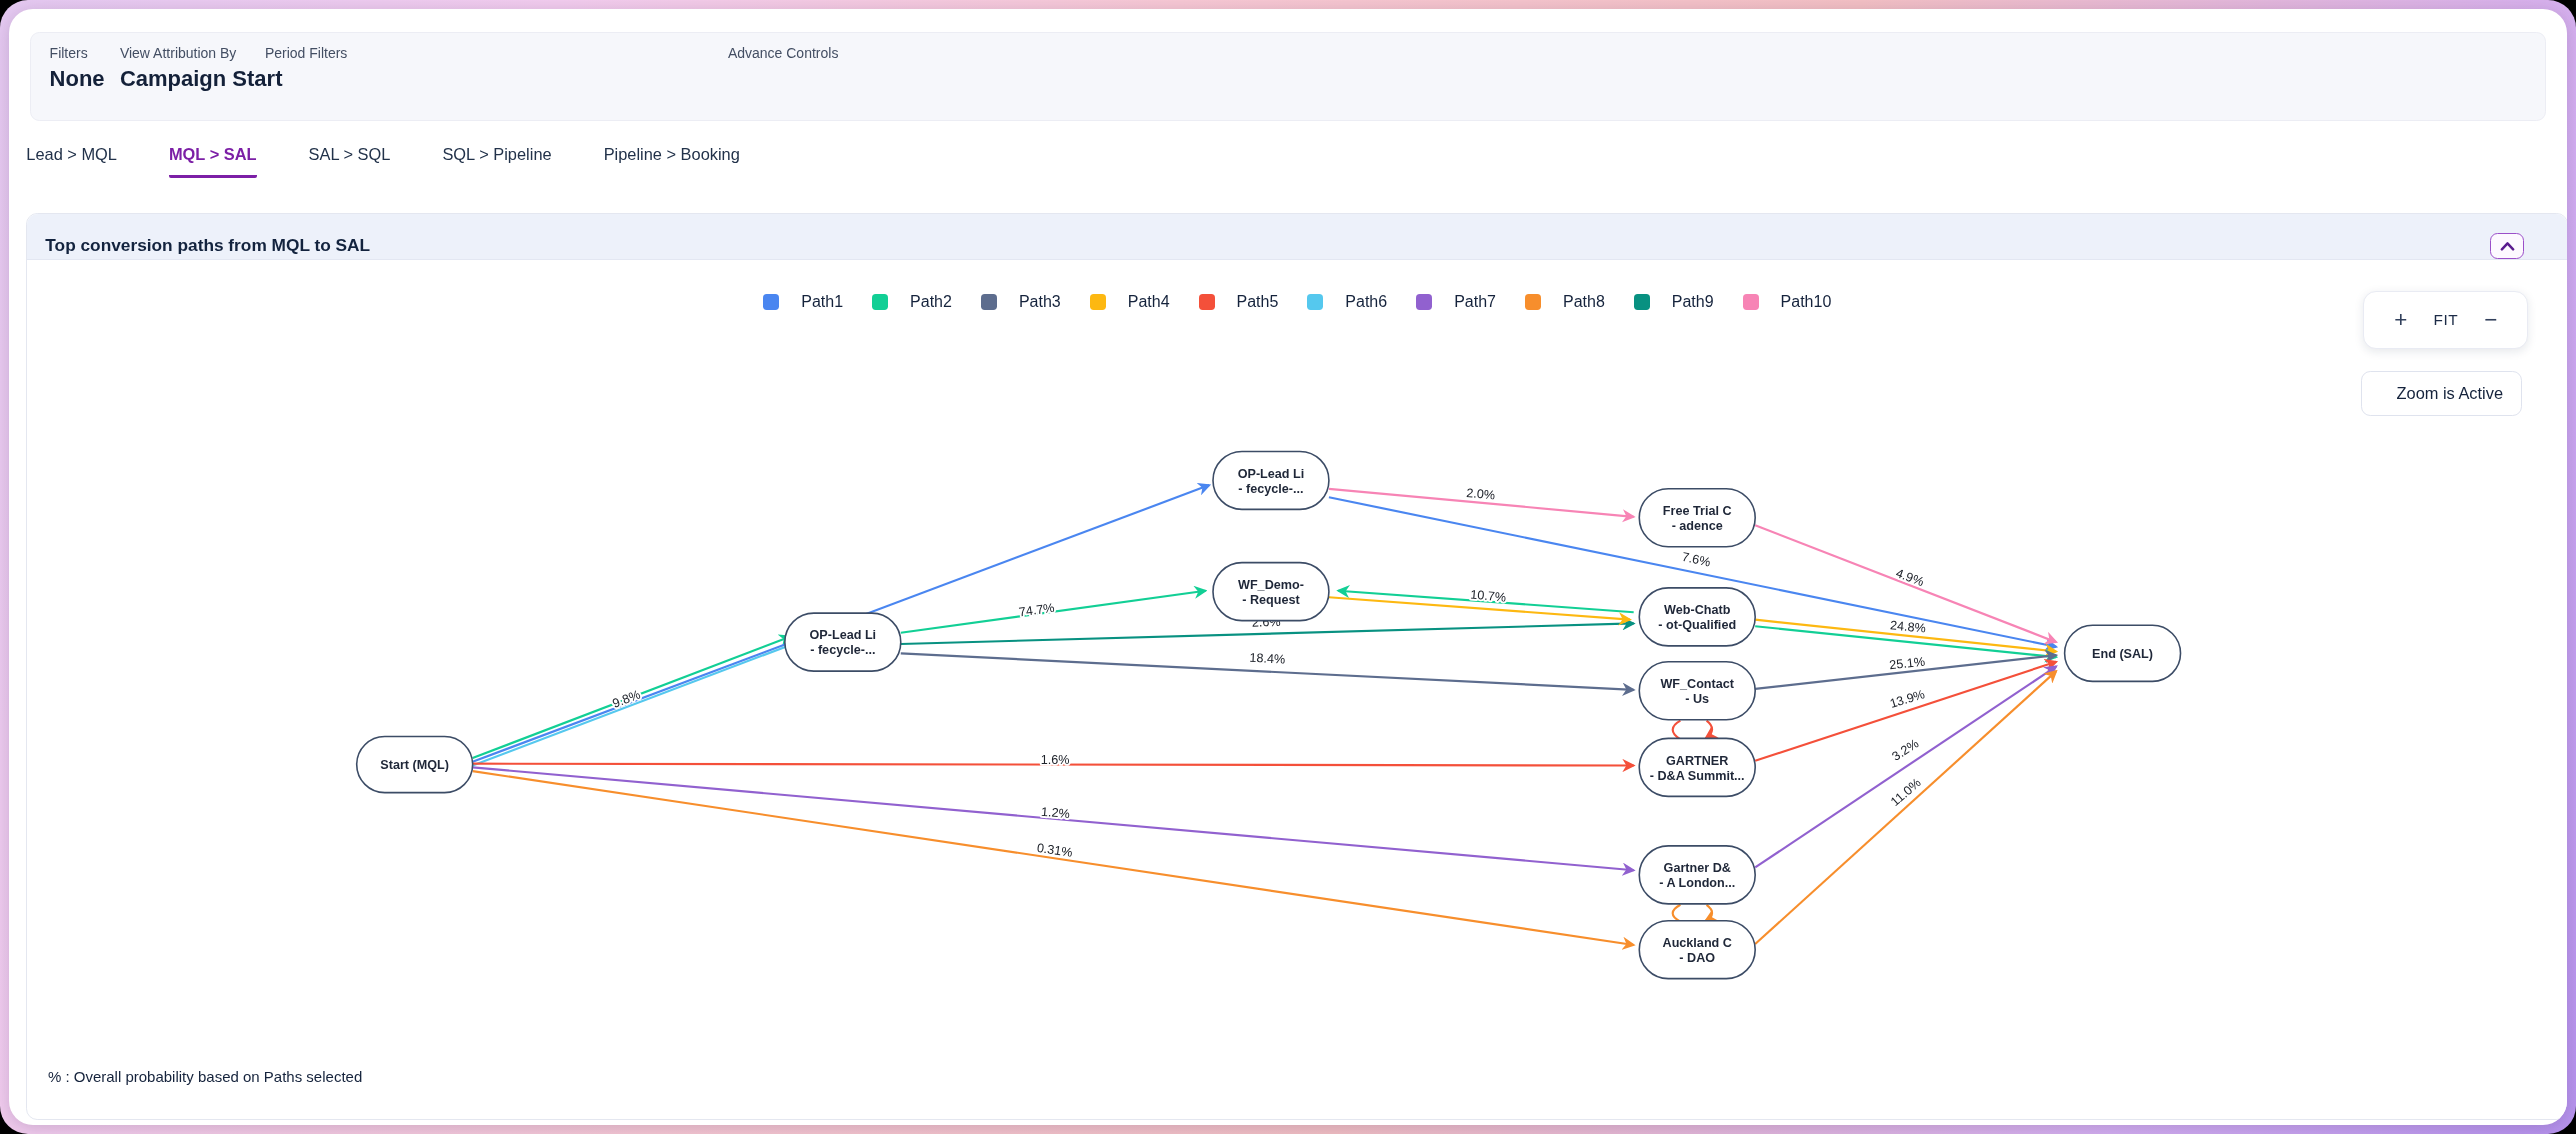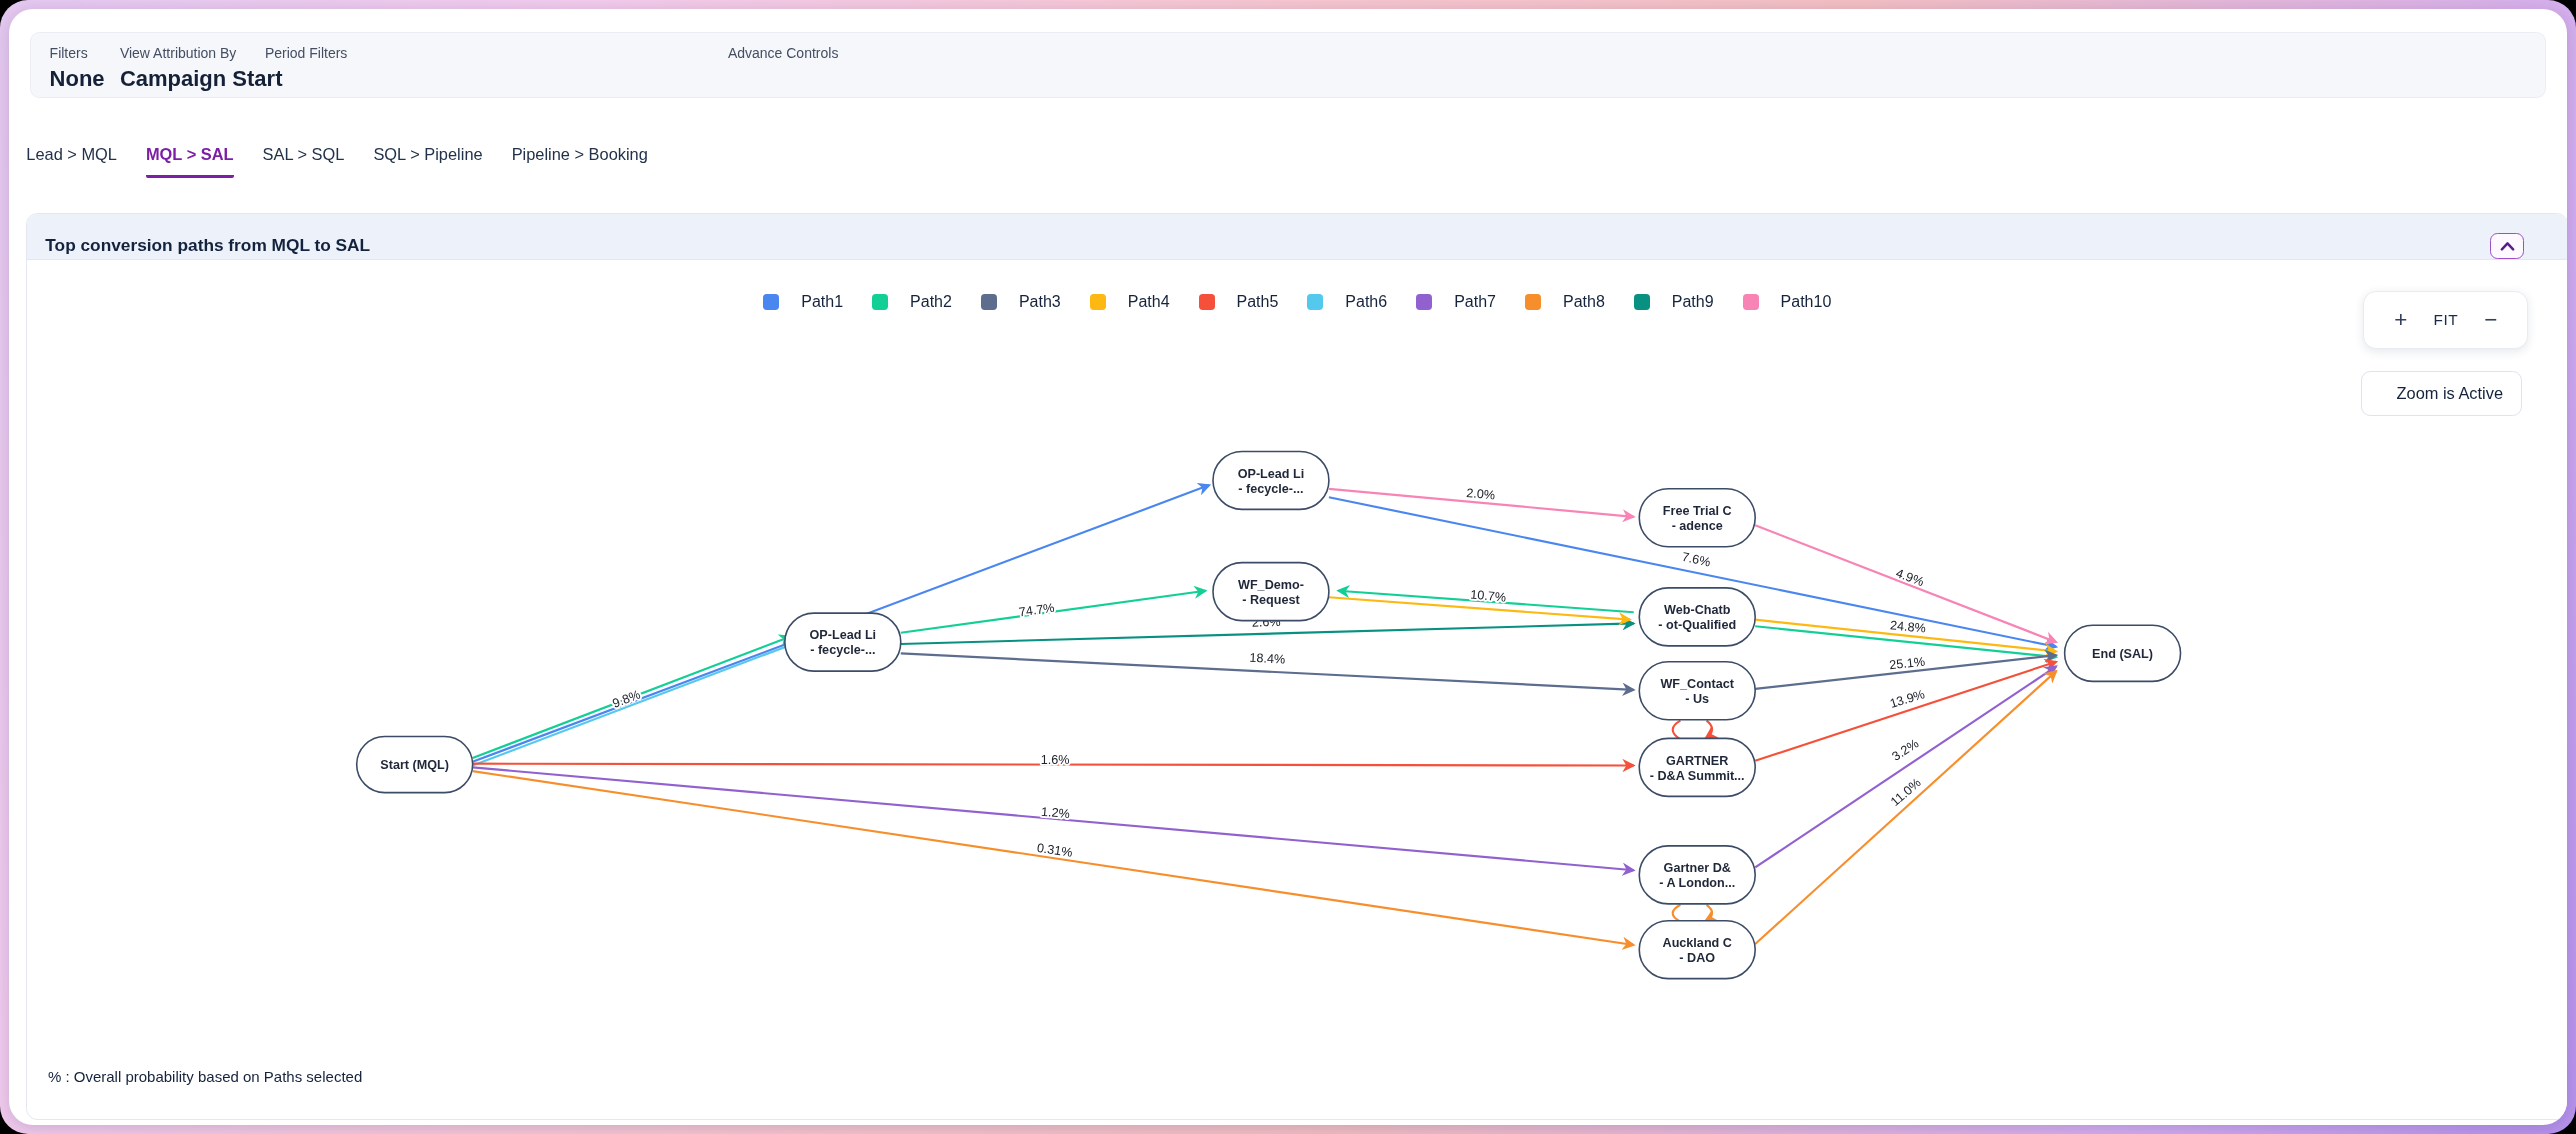--- a/index.html
+++ b/index.html
@@ -4,33 +4,33 @@
 <style>
   * { box-sizing: border-box; margin: 0; padding: 0; }
   html, body { width: 2576px; height: 1135px; background: #000; overflow: hidden;
     font-family: "Liberation Sans", sans-serif; }
   .frame { position: absolute; inset: 0; border-radius: 28px;
     background: linear-gradient(115deg, #e5c9f1 0%, #f2ccee 18%, #f7c8d4 38%, #f3c0c4 60%, #d4aff2 85%, #b793ee 100%); }
   .card { position: absolute; inset: 9.3px; border-radius: 24px; background: #fff; overflow: hidden;
     box-shadow: 0 3.7px 17px rgba(40,20,70,.18); }
 
   
-  .filter-bar { position: absolute; left: 20.6px; top: 22.4px; right: 20.6px; height: 66px;
+  .filter-bar { position: absolute; left: 20.6px; top: 22.4px; right: 20.6px; height: 89px;
     background: #f6f7fb; border: 0.9px solid #ecedf4; border-radius: 9.3px; }
   .fb-item { position: absolute; top: 12px; cursor: pointer; }
   .fb-item:nth-child(1) { left: 18.7px; }
   .fb-item:nth-child(2) { left: 89px; }
   .fb-item:nth-child(3) { left: 234px; }
   .fb-item:nth-child(4) { left: 697px; }
   .fb-item:nth-child(5) { left: 807px; }
   .fb-label { font-size: 14px; color: #434e63; }
   .fb-value { font-size: 22px; font-weight: 700; color: #142139; margin-top: 5.6px; white-space: nowrap; }
 
   
-  .tabs { position: absolute; left: 17px; top: 136px; display: flex; gap: 29px; justify-content: space-between; }
+  .tabs { position: absolute; left: 17px; top: 136px; display: flex; gap: 52px; justify-content: space-between; }
   .tab { font-size: 16.4px; color: #22324a; font-weight: 500; padding-bottom: 10.3px;
     border-bottom: 3.7px solid transparent; cursor: pointer; white-space: nowrap; }
   .tab.active { color: #7c1fa6; font-weight: 700; border-bottom-color: #7c1fa6; border-radius: 1.9px; }
 
   
   .panel { position: absolute; left: 17px; top: 204px; width: 2542px; height: 907px;
     background: #fff; border: 0.9px solid #e4e7f0; border-radius: 11.2px; }
   .panel-header { position: absolute; left: 0; right: 0; top: 0; height: 46px;
     background: #edf1fa; border-bottom: 0.9px solid #e3e7f2; border-radius: 11.2px 11.2px 0 0; }
   .panel-title { font-size: 17.3px; font-weight: 700; color: #13233e; line-height: 62px; padding-left: 18px; }

